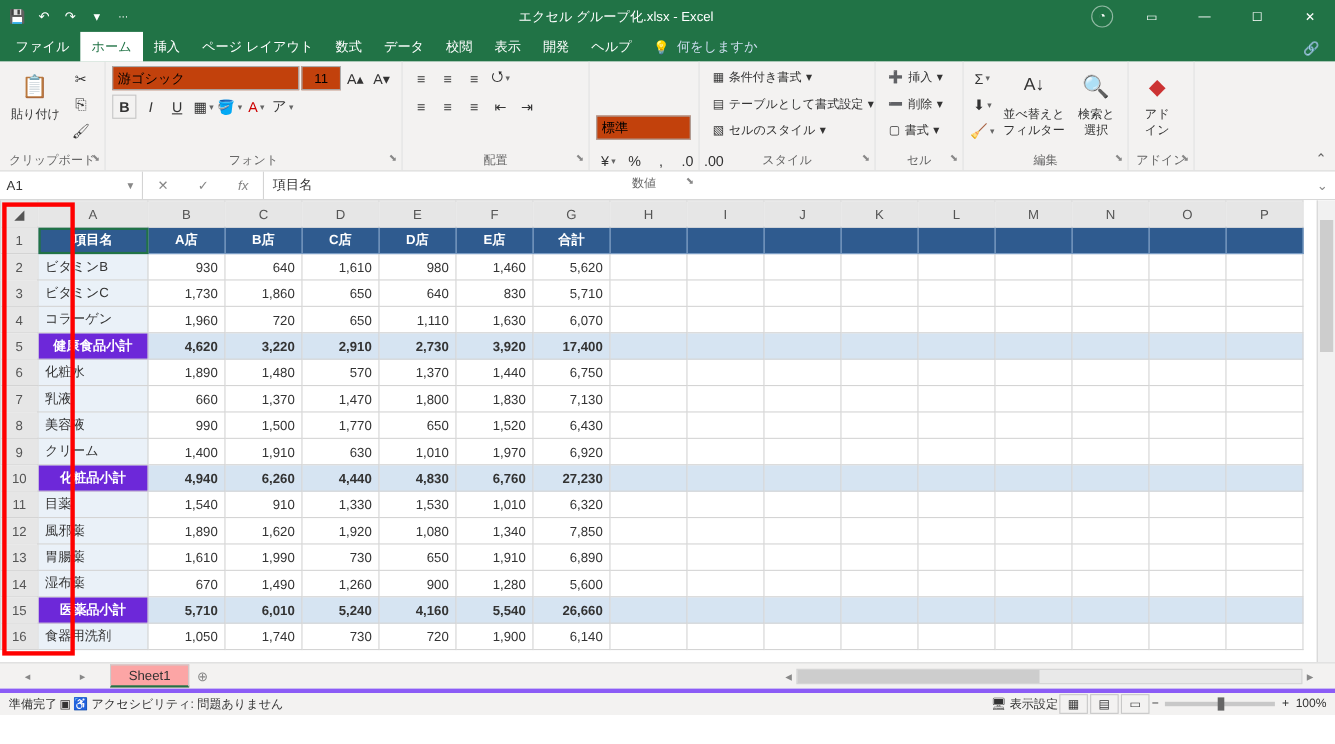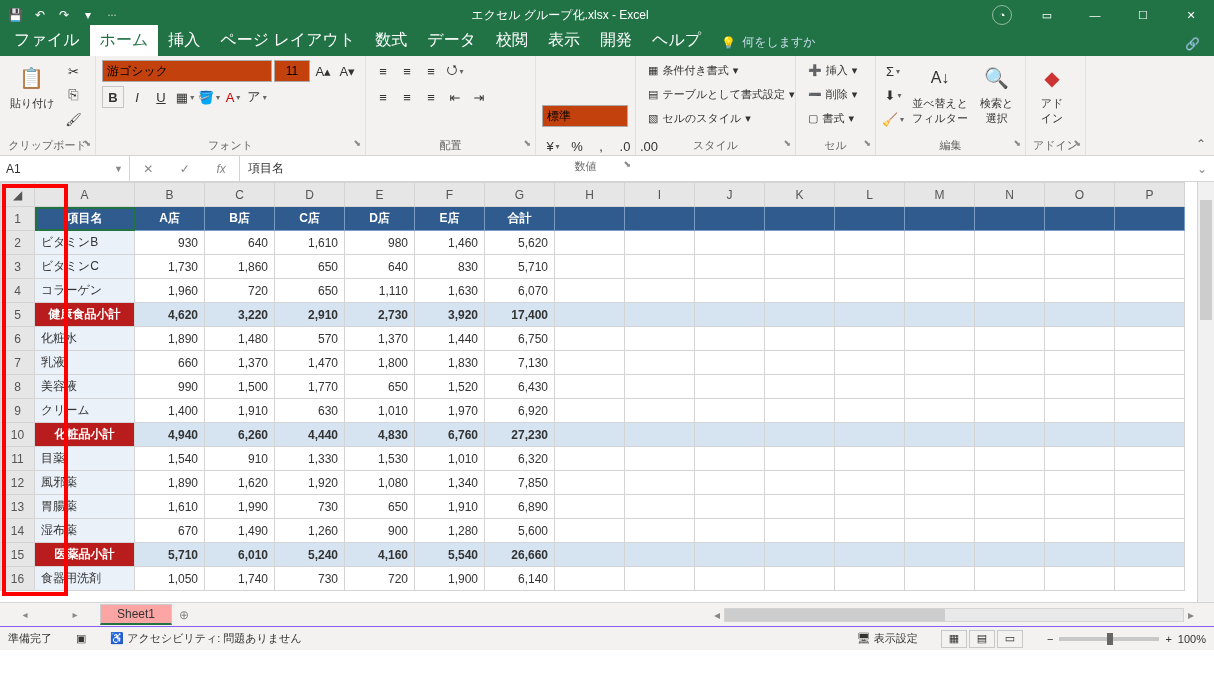--- a/index.html
+++ b/index.html
@@ -9,21 +9,21 @@
 .titlebar { height: 30px; background: #217346; color: #fff; display: flex; align-items: center; }
 .titlebar .qat { display: flex; align-items: center; gap: 8px; padding: 0 8px; }
 .titlebar .qat span { width: 16px; height: 16px; display: inline-flex; align-items: center; justify-content: center; font-size: 12px; }
 .titlebar .title { flex: 1; text-align: center; font-size: 12px; }
 .titlebar .winbtns { display: flex; align-items: center; gap: 2px; }
 .titlebar .winbtns span { width: 46px; height: 30px; display: inline-flex; align-items: center; justify-content: center; font-size: 11px; }
 .titlebar .winbtns .acct { border:1px solid rgba(255,255,255,.5); border-radius:50%; width:20px; height:20px; margin-right:10px; }
 
 
 .ribtabs { height: 26px; background: #217346; display: flex; align-items: flex-end; color: #fff; padding-left: 4px; }
-.ribtabs .tab { padding: 5px 10px; font-size: 16px; cursor: pointer; }
+.ribtabs .tab { padding: 5px 10px; font-size: 12px; cursor: pointer; }
 .ribtabs .tab.active { background: #fff; color: #217346; }
 .ribtabs .tellme { display:flex; align-items:center; gap:6px; padding:5px 10px; color:#cde; }
 .ribtabs .spacer { flex:1; }
 .ribtabs .share { padding:5px 14px; }
 
 
 .ribbon { height: 100px; background: #f3f2f1; border-bottom: 1px solid #d4d4d4; display: flex; }
 .group { border-right: 1px solid #e1e1e1; padding: 4px 6px 2px; display: flex; flex-direction: column; justify-content:space-between; }
 .group .ctrls { display:flex; align-items:flex-start; gap:4px; flex:1; }
 .group .lbl { text-align: center; font-size: 11px; color: #666; padding-top:2px; position:relative; }
@@ -48,36 +48,36 @@
 table.grid th, table.grid td { border:1px solid #d4d4d4; font-size:12px; height:24px; }
 table.grid th { background:#e6e6e6; font-weight:normal; color:#555; position:relative; }
 table.grid .rh { width:34px; text-align:center; background:#e6e6e6; color:#555;}
 table.grid .colA { width:100px; }
 table.grid .colD { width:70px; }
 table.grid .colE { width:70px; }
 table.grid td.txt { text-align:left; padding:0 6px; background:#eaf1f8; }
 table.grid td.num { text-align:right; padding:0 6px; }
 table.grid tr.hdr td { background:#2f5b8f; color:#fff; font-weight:bold; text-align:center; border-color:#7a9cc4; }
 table.grid tr.sub td { background:#d6e4f2; font-weight:bold; }
-table.grid tr.sub td.txt { background:#b91c1c; color:#fff; text-align:center; }
+table.grid tr.sub td.txt { background:#6d28d9; color:#fff; text-align:center; }
 table.grid td.sel { outline:2px solid #217346; outline-offset:-2px; }
 
 .redbox { position:absolute; border:4px solid #ff0000; pointer-events:none; z-index:5; }
 
 
 .sheettabs { height:24px; background:#f3f2f1; border-top:1px solid #d4d4d4; display:flex; align-items:center; }
 .sheettabs .nav { width:100px; display:flex; justify-content:space-around; color:#888; font-size:10px;}
 .sheettabs .stab { background:#fca5a5; border:1px solid #ccc; border-bottom:2px solid #217346; padding:2px 16px; font-size:12px; }
 .sheettabs .add { width:24px; text-align:center; color:#888; }
 .sheettabs .hscroll { flex:1; display:flex; justify-content:flex-end; align-items:center; padding-right:20px; }
 .sheettabs .hscroll .track { width:460px; height:14px; background:#e9e9e9; position:relative; border:1px solid #d4d4d4;}
 .sheettabs .hscroll .thumb { position:absolute; left:0; top:0; height:100%; width:220px; background:#cdcdcd; }
 
 
-.status { height:24px; background:#f3f2f1; border-top:1px solid #8b5cf6; display:flex; align-items:center; font-size:11px; padding:0 8px; gap:24px;}
+.status { height:24px; background:#f3f2f1; border-top:4px solid #8b5cf6; display:flex; align-items:center; font-size:11px; padding:0 8px; gap:2px;}
 .status .spacer { flex:1; }
 .status .views span { width:26px; height:18px; border:1px solid #c8c8c8; display:inline-flex; align-items:center; justify-content:center; margin-left:-1px; }
 .status .zoom { display:flex; align-items:center; gap:6px; }
 .status .ztrack { width:100px; height:4px; background:#c8c8c8; position:relative; }
 .status .ztrack .zh { position:absolute; left:48px; top:-4px; width:6px; height:12px; background:#666; }
 
 .chev::after{content:"▾"; font-size:8px; color:#666; margin-left:2px;}
 </style>
 </head>
 <body>

